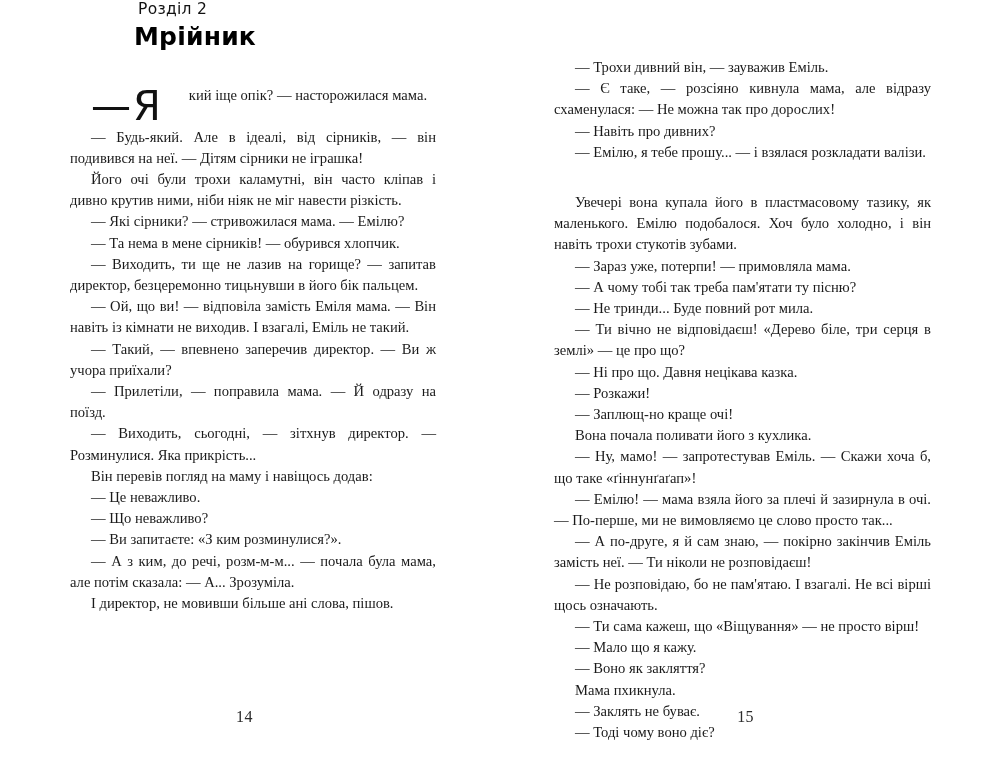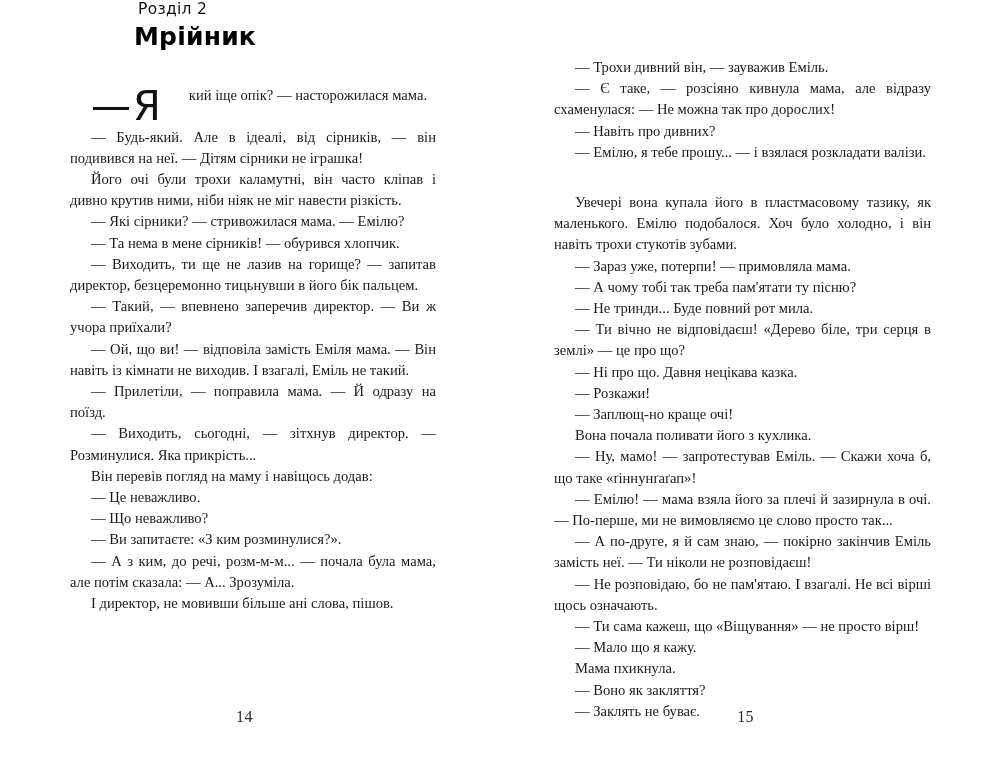--- a/index.html
+++ b/index.html
@@ -121,22 +121,22 @@
 
       <p class="opening">
         <span class="dropcap-wrap"><span class="dropcap-dash">—</span><span>Я</span></span><span>кий іще опік? — насторожилася мама.</span>
       </p>
 
       <p>— Будь-який. Але в ідеалі, від сірників, — він подивився на неї. — Дітям сірники не іграшка!</p>
       <p>Його очі були трохи каламутні, він часто кліпав і дивно крутив ними, ніби ніяк не міг навести різкість.</p>
       <p>— Які сірники? — стривожилася мама. — Емілю?</p>
       <p>— Та нема в мене сірників! — обурився хлопчик.</p>
       <p>— Виходить, ти ще не лазив на горище? — запитав директор, безцеремонно тицьнувши в його бік пальцем.</p>
+      <p>— Ой, що ви! — відповіла замість Еміля мама. — Він навіть із кімнати не виходив. І взагалі, Еміль не такий.</p>
       <p>— Такий, — впевнено заперечив директор. — Ви ж учора приїхали?</p>
-      <p>— Ой, що ви! — відповіла замість Еміля мама. — Він навіть із кімнати не виходив. І взагалі, Еміль не такий.</p>
       <p>— Прилетіли, — поправила мама. — Й одразу на поїзд.</p>
       <p>— Виходить, сьогодні, — зітхнув директор. — Розминулися. Яка прикрість...</p>
       <p>Він перевів погляд на маму і навіщось додав:</p>
       <p>— Це неважливо.</p>
       <p>— Що неважливо?</p>
       <p>— Ви запитаєте: «З ким розминулися?».</p>
       <p>— А з ким, до речі, розм-м-м... — почала була мама, але потім сказала: — А... Зрозуміла.</p>
       <p>І директор, не мовивши більше ані слова, пішов.</p>
     </div>
 
@@ -160,21 +160,22 @@
       <p>— Ні про що. Давня нецікава казка.</p>
       <p>— Розкажи!</p>
       <p>— Заплющ-но краще очі!</p>
       <p>Вона почала поливати його з кухлика.</p>
       <p>— Ну, мамо! — запротестував Еміль. — Скажи хоча б, що таке «ґіннунґаґап»!</p>
       <p>— Емілю! — мама взяла його за плечі й зазирнула в очі. — По-перше, ми не вимовляємо це слово просто так...</p>
       <p>— А по-друге, я й сам знаю, — покірно закінчив Еміль замість неї. — Ти ніколи не розповідаєш!</p>
       <p>— Не розповідаю, бо не пам'ятаю. І взагалі. Не всі вірші щось означають.</p>
       <p>— Ти сама кажеш, що «Віщування» — не просто вірш!</p>
       <p>— Мало що я кажу.</p>
+      <p>— Воно як закляття?</p>
       <p>Мама пхикнула.</p>
-      <p>— Воно як закляття?</p>
       <p>— Заклять не буває.</p>
+      <p>— Тоді чому воно діє?</p>
     </div>
 
     <div class="folio folio-right">15</div>
   </div>
 
 </div>
 
 </body></html>

